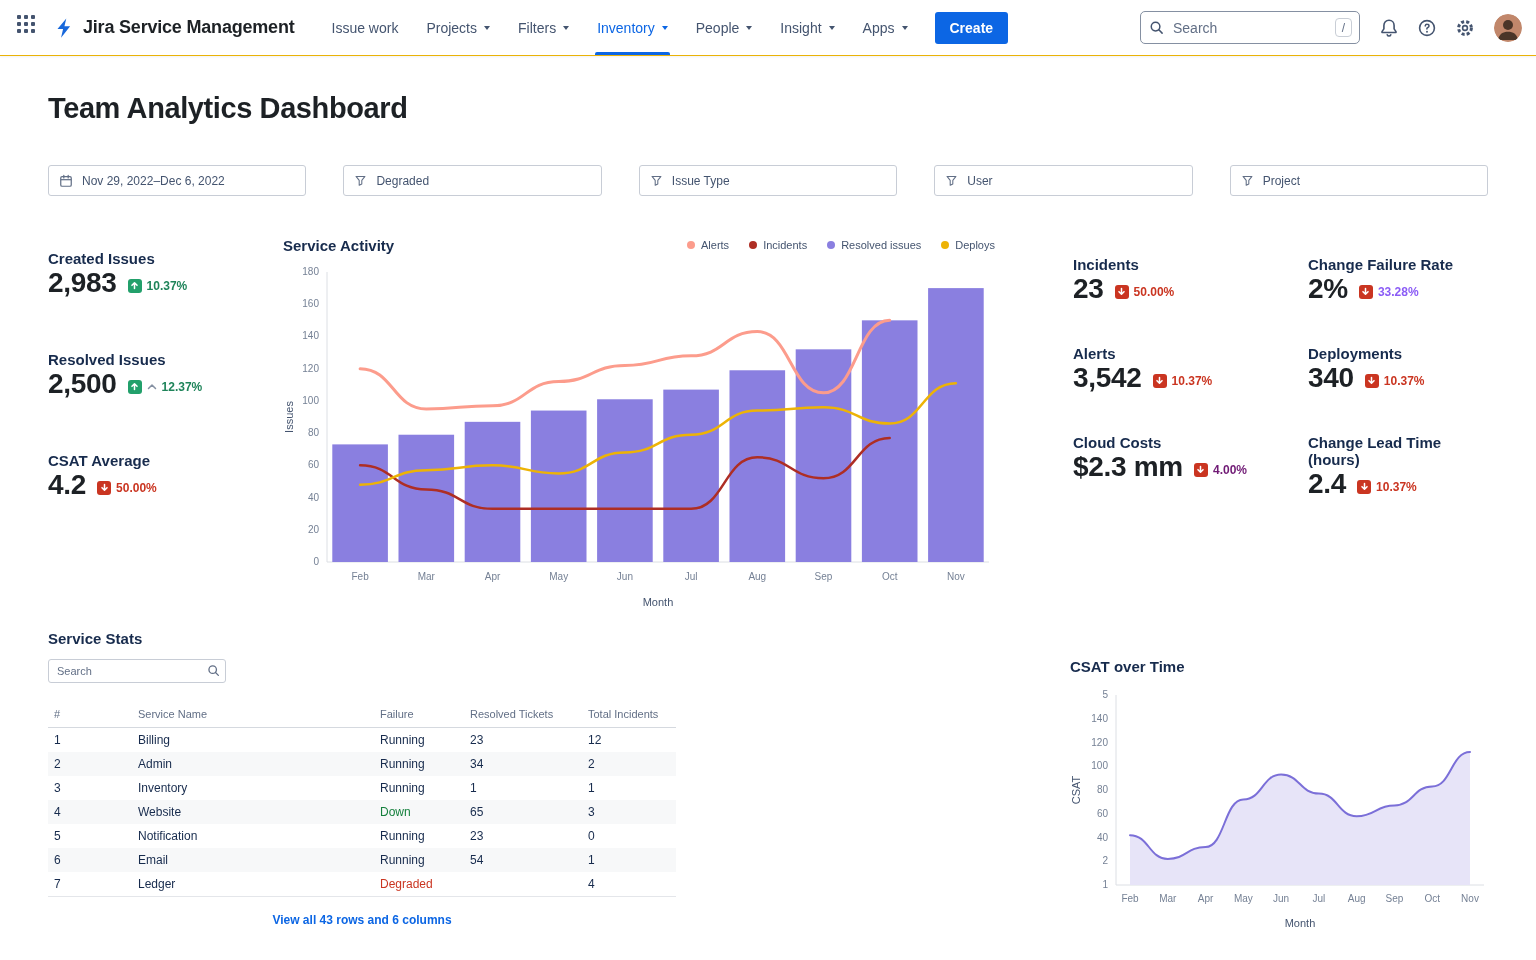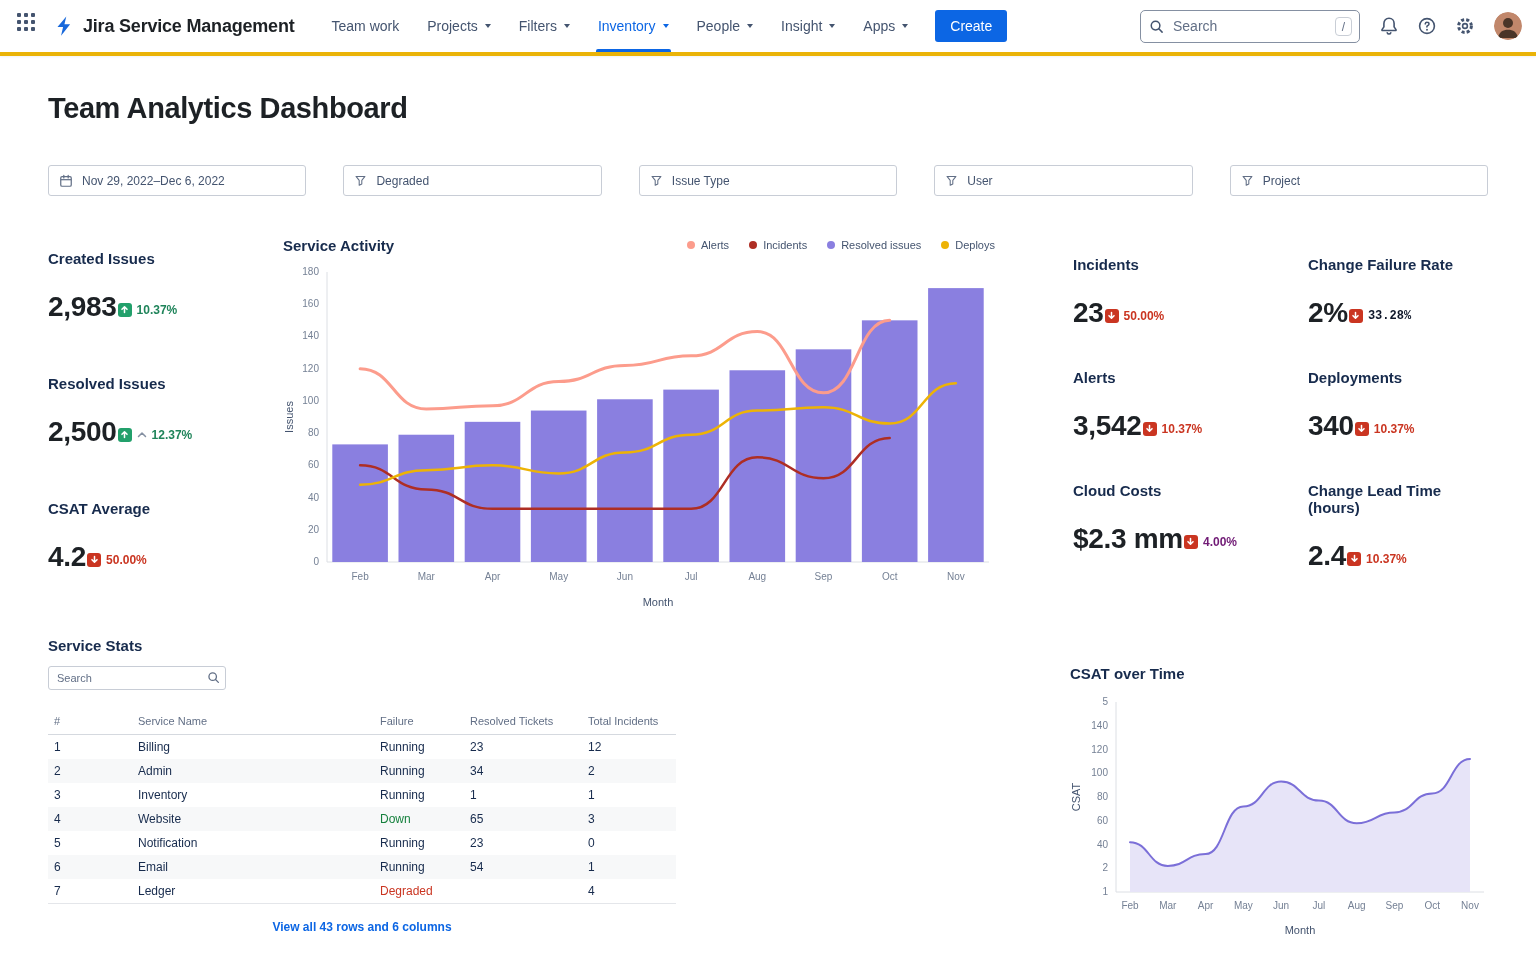--- a/index.html
+++ b/index.html
@@ -1,32 +1,32 @@
 <!DOCTYPE html>
 <html><head>
 <meta charset="utf-8">
 <style>
   *{margin:0;padding:0;box-sizing:border-box}
   html,body{width:1536px;height:960px;background:#fff;font-family:"Liberation Sans","DejaVu Sans",sans-serif;color:#172B4D;overflow:hidden}
   button{font-family:inherit;background:none;border:none;cursor:pointer}
   a{text-decoration:none}
 
   
-  header{height:56px;display:flex;align-items:center;justify-content:space-between;padding:0 14px 0 16px;border-bottom:4px solid #eab308;box-shadow:0 1px 2px rgba(9,30,66,.06)}
+  header{height:56px;display:flex;align-items:center;justify-content:space-between;padding:0 14px 0 16px;border-bottom:1px solid #eab308;box-shadow:0 1px 2px rgba(9,30,66,.06)}
   .nav-left{display:flex;align-items:center;height:100%}
   .appswitcher{width:28px;height:28px;display:flex;align-items:center;justify-content:center;margin-right:10px;border-radius:4px}
   .dots{width:4px;height:4px;border-radius:1px;background:#44546F;display:block;margin:-11px 11px 11px -11px;box-shadow:7px 0 #44546F,14px 0 #44546F,0 7px #44546F,7px 7px #44546F,14px 7px #44546F,0 14px #44546F,7px 14px #44546F,14px 14px #44546F}
   .brand{display:flex;align-items:center;gap:7px;margin-right:26px}
   .brand-name{font-size:18px;font-weight:600;color:#1D2125;letter-spacing:-.2px;white-space:nowrap}
   nav.nav-items{display:flex;align-items:center;height:100%;gap:6px}
   .nav-item{position:relative;display:inline-flex;align-items:center;height:100%;padding:0 11px;font-size:14px;font-weight:500;color:#44546F}
   .nav-item.active{color:#0C66E4}
   .nav-item.active::after{content:"";position:absolute;left:9px;right:9px;bottom:0;height:3px;background:#0C66E4;border-radius:2px 2px 0 0}
   .chev{width:0;height:0;border-left:3.5px solid transparent;border-right:3.5px solid transparent;border-top:4.5px solid currentColor;margin-left:7px;display:inline-block}
-  .create-btn{background:#0C66E4;color:#fff;font-size:14px;font-weight:400;height:32px;padding:0 15px;border-radius:3px;margin-left:16px}
+  .create-btn{background:#0C66E4;color:#fff;font-size:14px;font-weight:700;height:32px;padding:0 15px;border-radius:3px;margin-left:16px}
   .nav-right{display:flex;align-items:center;gap:8px}
   .search{position:relative;display:flex;align-items:center;margin-right:6px}
   .search input{width:220px;height:33px;border:1px solid #8590A2;border-radius:5px;padding:0 36px 0 32px;font-size:14px;color:#172B4D;outline:none;background:#fff}
   .search input::placeholder{color:#626F86}
   .mag-left{position:absolute;left:9px;display:flex}
   .slash{position:absolute;right:8px;border:1px solid #C9CED6;border-radius:4px;font-size:12px;color:#626F86;padding:0 6px;height:19px;line-height:18px;background:#fff}
   .icon-btn{display:flex;align-items:center;justify-content:center;width:30px;height:30px;border-radius:4px}
   .avatar{width:28px;height:28px;border-radius:50%;overflow:hidden;display:block;margin-left:6px;border:none;padding:0}
 
   
@@ -35,21 +35,21 @@
   h2{font-size:15px;font-weight:700;color:#172B4D}
 
   .filter-bar{display:flex;gap:37px;margin-top:40px}
   .filter-box{flex:1;display:flex;align-items:center;gap:9px;height:31px;border:1px solid #C8CDD6;border-radius:3px;background:#fff;padding:0 10px;font-size:12px;color:#44546F;white-space:nowrap}
   .ficon{display:flex;align-items:center}
 
   .top-row{display:flex;margin-top:38px}
   #kpiLeft{width:235px;padding-top:16px}
   #kpiLeft .kpi{margin-bottom:52px}
   .kpi-label{font-size:15px;font-weight:600;color:#172B4D}
-  .kpi-row{display:flex;align-items:center;gap:1px;margin-top:24px}
+  .kpi-row{display:flex;align-items:center;gap:11px;margin-top:0}
   .kpi-value{font-size:28px;font-weight:700;color:#1D2125;letter-spacing:-.3px}
   .trend{display:inline-flex;align-items:center;gap:5px;margin-top:5px}
   .tbadge{width:14px;height:14px;border-radius:3px;display:inline-flex;align-items:center;justify-content:center;flex:none}
   .delta{font-size:12px;font-weight:700}
   .caret{display:flex}
 
   .chart-section{width:712px}
   .chart-head{display:flex;justify-content:space-between;align-items:center;height:22px;margin-bottom:6px}
   .legend{display:flex;gap:20px;align-items:center}
   .lg-item{display:inline-flex;align-items:center;gap:6px;font-size:11px;color:#44546F}
@@ -86,21 +86,21 @@
       <span class="dots"></span>
     </button>
     <a class="brand" href="#">
       <svg width="22" height="22" viewBox="0 0 24 24">
           <path d="M13.4 1.5L3.8 13.2h6.1l-2.2 9.3L17.6 10h-6.2l2-8.5z" fill="#1868DB"></path>
         </svg>
       <span class="brand-name">Jira Service Management</span>
     </a>
     <nav class="nav-items">
         <a href="#" class="nav-item">
-          <span>Team work</span>
+          <span>Issue work</span>
         </a>
         <a href="#" class="nav-item">
           <span>Projects</span>
           <span class="chev"></span>
         </a>
         <a href="#" class="nav-item">
           <span>Filters</span>
           <span class="chev"></span>
         </a>
         <a href="#" class="nav-item active">
@@ -348,21 +348,21 @@
         <div class="kpi">
           <div class="kpi-label">Change Failure Rate</div>
           <div class="kpi-row">
             <span class="kpi-value">2%</span>
             <span class="trend">
               <span class="tbadge" style="background: rgb(202, 53, 33);">
                 <svg viewBox="0 0 10 10" width="9" height="9">
                   <path d="M5 1.8v6M2.2 5.2L5 8l2.8-2.8" fill="none" stroke="#fff" stroke-width="1.7" stroke-linecap="round" stroke-linejoin="round"></path>
                 </svg>
               </span>
-              <span class="delta" style="color: #0f172a; font-family: Liberation Mono, monospace;">33.28%</span>
+              <span class="delta" style="color: #8b5cf6;">33.28%</span>
             </span>
           </div>
         </div>
         <div class="kpi">
           <div class="kpi-label">Alerts</div>
           <div class="kpi-row">
             <span class="kpi-value">3,542</span>
             <span class="trend">
               <span class="tbadge" style="background: rgb(202, 53, 33);">
                 <svg viewBox="0 0 10 10" width="9" height="9">

